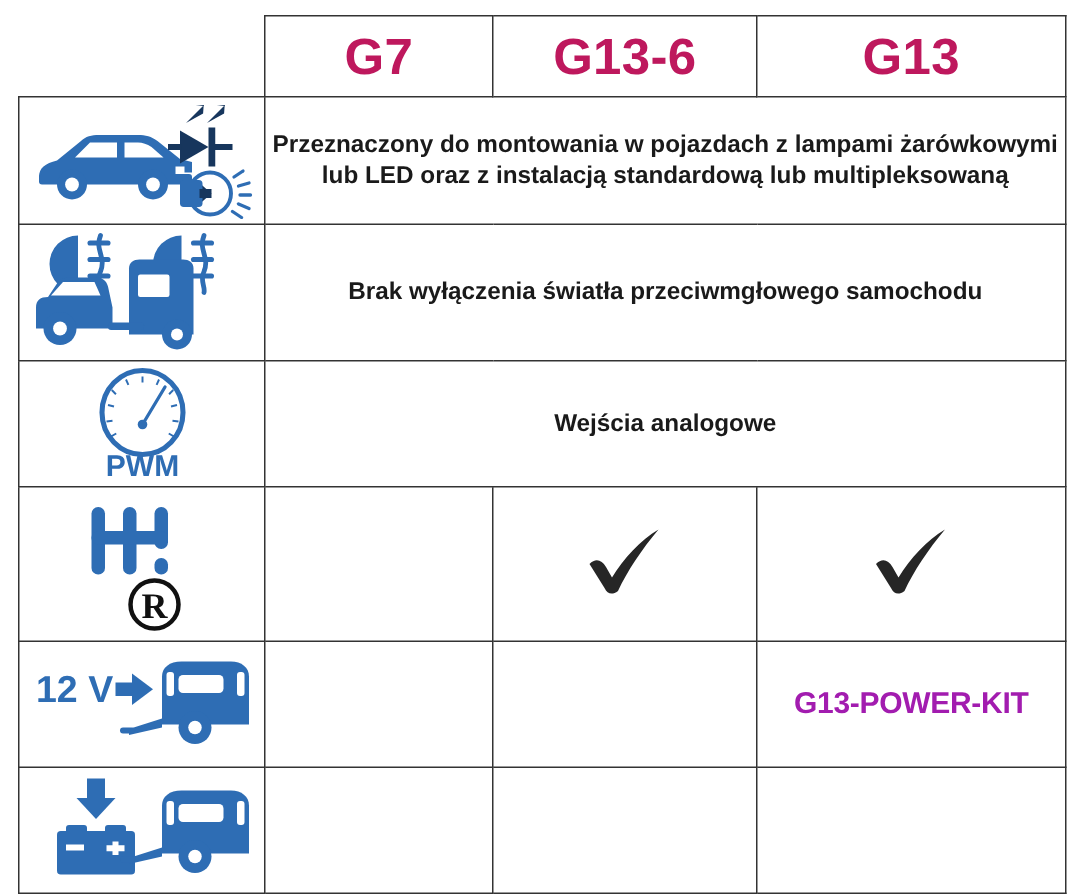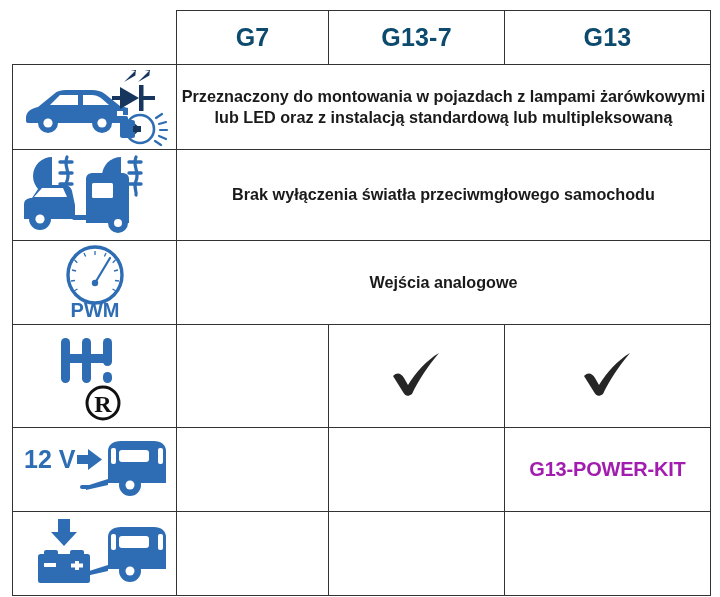--- a/index.html
+++ b/index.html
@@ -47,23 +47,23 @@
 
   
   col.c-icon  { width: 164px; }
   col.c-g7    { width: 152px; }
   col.c-g138  { width: 176px; }
   col.c-g13   { width: 206px; }
 
   
   tr.head td { height: 53px; }
   .head-label {
-    font-size: 25px;
+    font-size: 34px;
     font-weight: bold;
-    color: #0c4a6e;
+    color: #be185d;
     letter-spacing: 0.2px;
     line-height: 1;
   }
 
   
   td.icon-cell {
     padding: 4px 0;
   }
   .icon-wrap {
     display: flex;
@@ -127,21 +127,21 @@
         <col class="c-g13">
     </colgroup>
     <tbody>
 
       <tr class="head">
         <td class="corner"></td>
         <td>
           <span class="head-label">G7</span>
         </td>
         <td>
-          <span class="head-label">G13-7</span>
+          <span class="head-label">G13-6</span>
         </td>
         <td>
           <span class="head-label">G13</span>
         </td>
       </tr>
 
       <tr class="r1">
         <td class="icon-cell">
           <div class="icon-wrap">
             <svg width="150" height="78" viewBox="0 0 150 78" aria-hidden="true">

